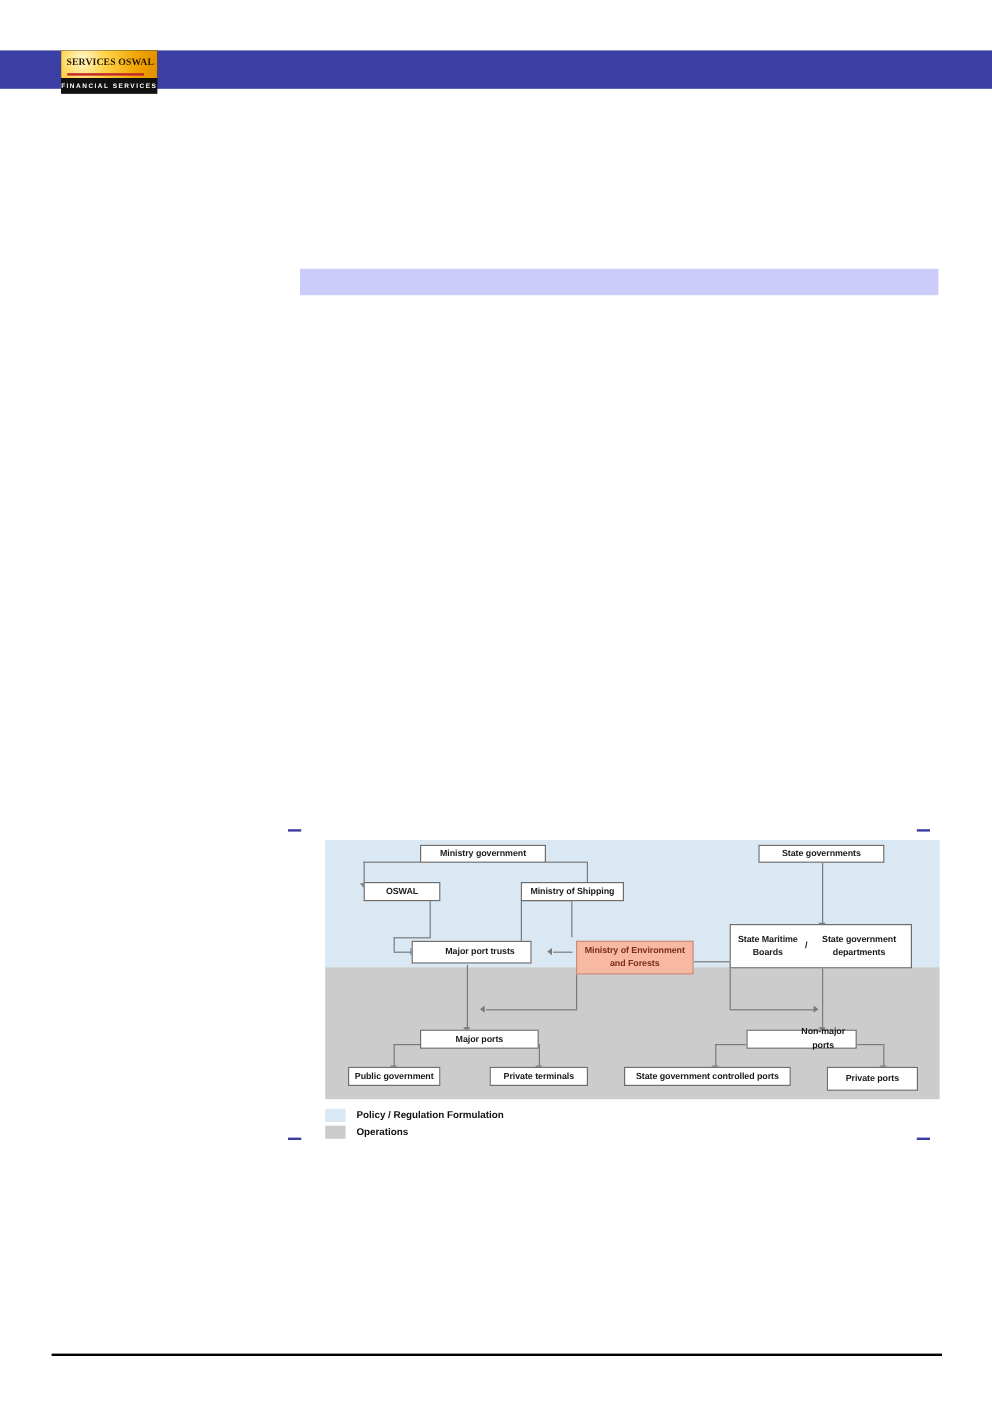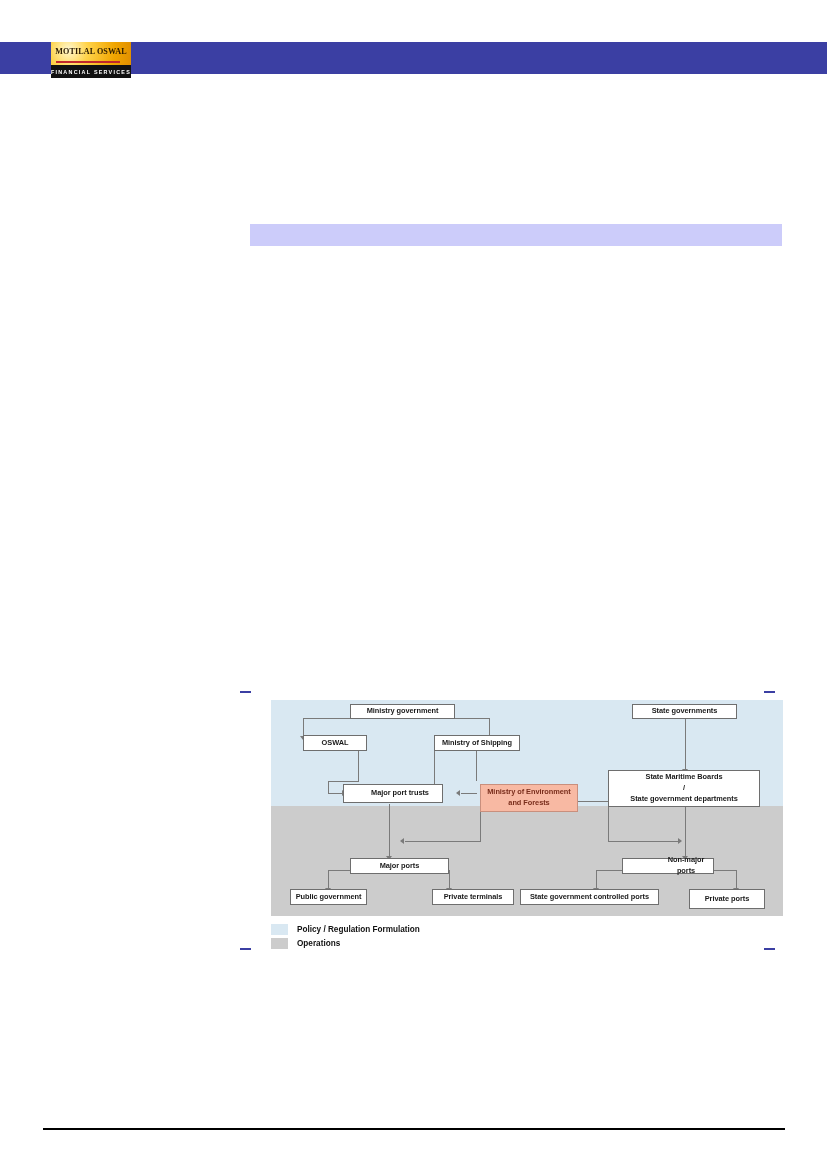--- a/index.html
+++ b/index.html
@@ -199,21 +199,21 @@
     background: #000000;
   }
 </style>
 </head>
 <body>
 
 <div id="header-band"></div>
 
 <div id="logo">
   <div id="logo-top">
-    <div id="logo-name">MOTILAL OSWAL</div>
+    <div id="logo-name">SERVICES OSWAL</div>
     <div id="logo-rule"></div>
   </div>
   <div id="logo-bottom">
     <div id="logo-tagline">FINANCIAL SERVICES</div>
   </div>
 </div>
 
 <div id="title-bar"></div>
 
 <div id="figure">
@@ -289,33 +289,33 @@
 
   <div class="node" style="left:186px; top:45px; width:86px; height:16px;">Ministry of Shipping</div>
 
   <div class="node" style="left:95px; top:94px; width:100px; height:19px;padding-left:14px;">Major port trusts</div>
 
   <div class="node accent" style="left:232px; top:94px; width:98px; height:28px; flex-direction:column; color:#7a2e1c;">
     <span>Ministry of Environment</span>
     <span>and Forests</span>
   </div>
 
-  <div class="node" style="left:360px; top:80px; width:152px; height:37px; flex-direction:column;">
+  <div class="node" style="left:360px; top:80px; width:152px; height:37px; flex-direction:row;">
     <span>State Maritime  Boards</span>
     <span>/</span>
     <span>State government departments</span>
   </div>
 
   <div class="node" style="left:102px; top:168px; width:99px; height:16px;">Major ports</div>
 
   <div class="node" style="left:374px; top:168px; width:92px; height:16px;padding-left:36px;">Non-major ports</div>
 
   <div class="node" style="left:42px; top:199px; width:77px; height:16px;">Public government</div>
 
-  <div class="node" style="left:160px; top:199px; width:82px; height:16px;margin-left:24px;">Private terminals</div>
+  <div class="node" style="left:160px; top:199px; width:82px; height:16px;">Private terminals</div>
 
   <div class="node" style="left:272px; top:199px; width:139px; height:16px;">State government controlled ports</div>
 
   <div class="node" style="left:441px; top:199px; width:76px; height:20px;">Private ports</div>
 
   <div id="legend">
     <div class="legend-row">
       <div class="legend-swatch" style="background:#d9e8f2;"></div>
       <div class="legend-label">Policy / Regulation Formulation</div>
     </div>

